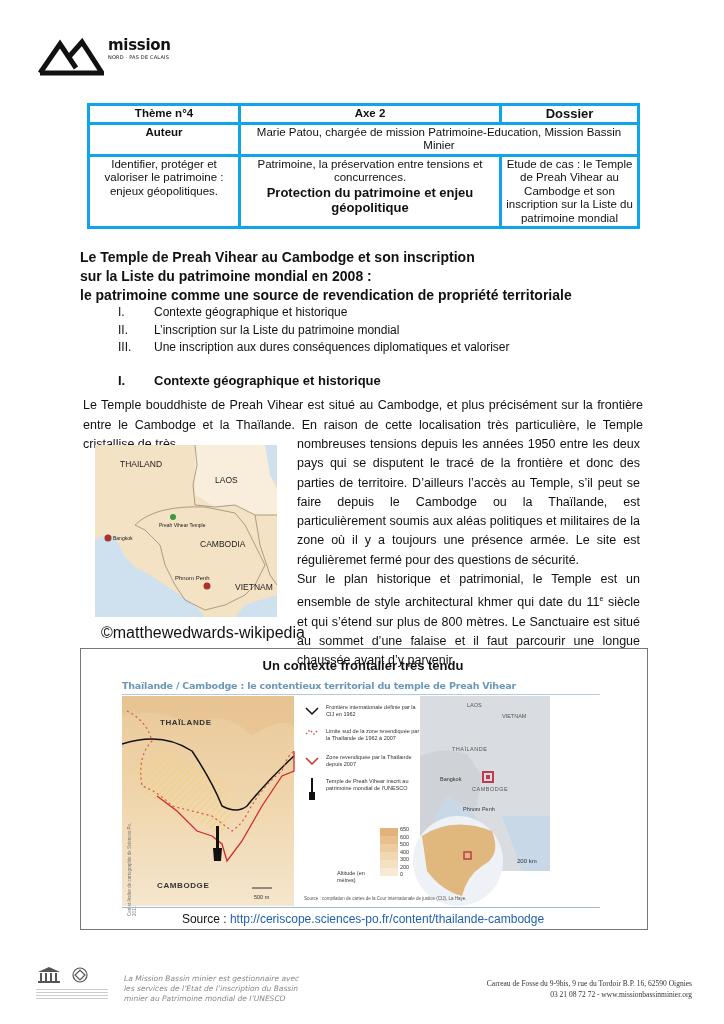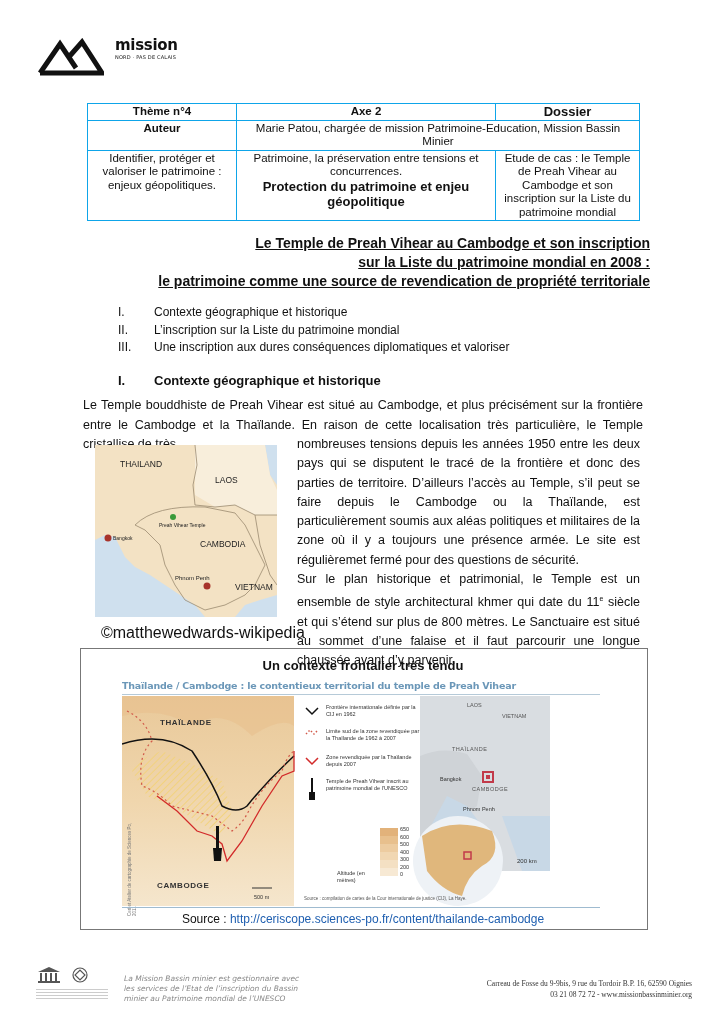--- a/index.html
+++ b/index.html
@@ -2,32 +2,32 @@
 <html><head>
 <meta charset="utf-8">
 <style>
   html, body { margin: 0; padding: 0; background: #ffffff; }
   body { width: 724px; height: 1024px; position: relative; overflow: hidden;
          font-family: "Liberation Sans", sans-serif; color: #111; }
   .abs { position: absolute; }
 
   
   .logo { left: 38px; top: 38px; width: 180px; height: 40px; }
-  .logo-text { position: absolute; left: 77px; top: 0; line-height: 1; }
+  .logo-text { position: absolute; left: 70px; top: 0; line-height: 1; }
   .logo-line1, .logo-line2 { font-family: "DejaVu Sans", sans-serif; font-weight: bold; font-size: 15px; color: #111; letter-spacing: -0.3px; display: block; }
   .logo-line3 { font-family: "DejaVu Sans", sans-serif; font-size: 5px; color: #111; display: block; margin-top: 2px; letter-spacing: 0.2px; }
 
   
   table.meta { position: absolute; left: 87px; top: 103px; width: 553px; border-collapse: collapse; font-size: 11.5px; }
-  table.meta td { border: 1px solid #0ea5e9; text-align: center; vertical-align: top; padding: 1px 4px; line-height: 13.5px; }
+  table.meta td { border: 3px solid #0ea5e9; text-align: center; vertical-align: top; padding: 1px 4px; line-height: 13.5px; }
   table.meta .hd { font-weight: bold; }
   table.meta .bold-sub { font-weight: bold; font-size: 13px; line-height: 15px; display: block; }
 
   
-  .main-title { left: 80px; top: 234px; width: 570px; text-align: right; font-weight: bold; font-size: 14px; line-height: 19px; text-decoration: underline; }
+  .main-title { left: 80px; top: 248px; width: 570px; text-align: left; font-weight: bold; font-size: 14px; line-height: 19px; }
 
   
   .toc { left: 118px; top: 304px; font-size: 12px; line-height: 17.5px; }
   .toc-row { display: flex; }
   .toc-num { width: 36px; }
 
   .section-heading { left: 118px; top: 373px; font-weight: bold; font-size: 13px; display: flex; }
   .section-heading .num { width: 36px; }
 
   .para-full { left: 83px; top: 396px; width: 560px; font-size: 12.5px; line-height: 19.5px; text-align: justify; }

